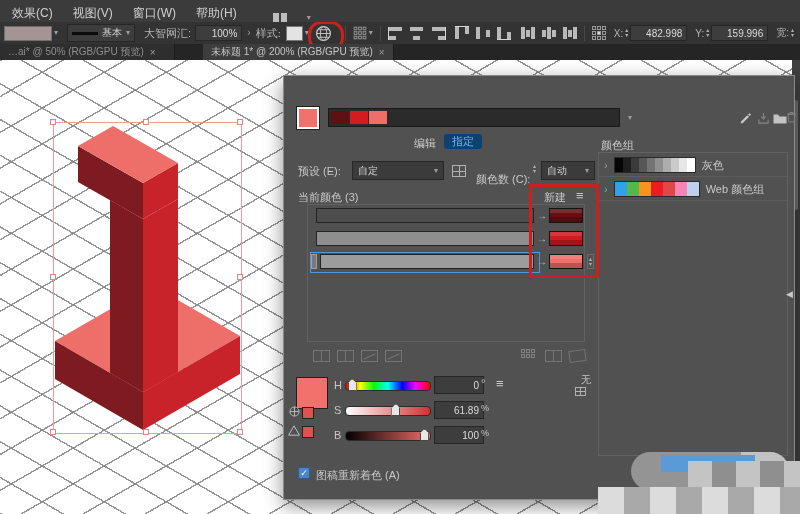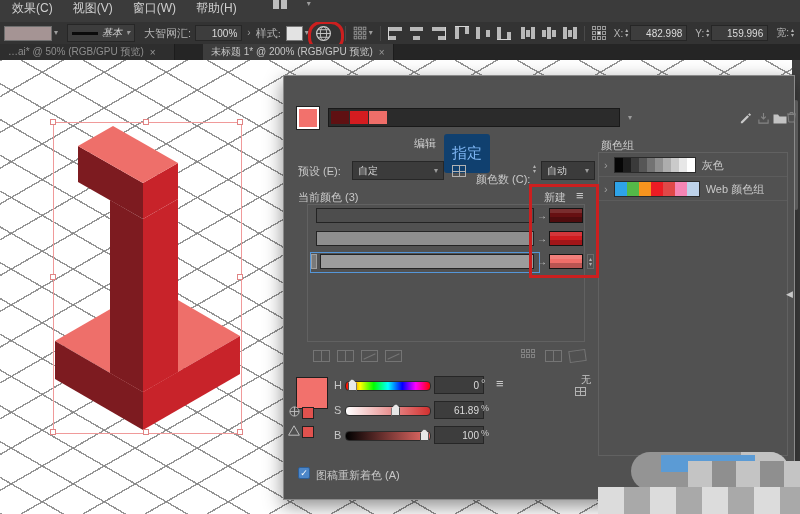--- a/index.html
+++ b/index.html
@@ -1,19 +1,19 @@
 <!DOCTYPE html>
 <html><head>
 <meta charset="utf-8">
 <style>
   html,body{margin:0;padding:0;background:#222;}
   #app{position:relative;width:800px;height:514px;overflow:hidden;font-family:"Liberation Sans",sans-serif;background:#fff;}
 
   
-  .menubar{position:absolute;left:0;top:0;width:800px;height:22px;background:#3b3b3b;display:flex;align-items:flex-start;gap:20px;padding:0 12px;box-sizing:border-box;font-size:12px;color:#cfcfcf;}
+  .menubar{position:absolute;left:0;top:0;width:800px;height:22px;background:#3b3b3b;display:flex;align-items:flex-end;gap:20px;padding:0 12px;box-sizing:border-box;font-size:12px;color:#cfcfcf;}
   .menubar .mitem{cursor:default;}
   .wsicon{display:flex;gap:2px;margin-left:16px;}
   .wsicon i{width:6px;height:9px;background:#bdbdbd;display:block;}
   .controlbar{position:absolute;left:0;top:22px;width:800px;height:22px;background:#333;display:flex;align-items:center;padding:0 4px;box-sizing:border-box;white-space:nowrap;overflow:hidden;}
   .bar-label{color:#b5b5b5;font-size:11px;}
   .valbox{background:#3d3d3d;border:1px solid #262626;color:#dcdcdc;font-size:10px;height:14px;display:flex;align-items:center;justify-content:flex-end;padding:0 4px;}
   .chev{color:#9c9c9c;font-size:8px;line-height:1;}
   .sep{width:1px;height:15px;background:#494949;margin:0 7px;flex:none;}
   .stepper{display:flex;flex-direction:column;justify-content:center;font-size:6px;line-height:5px;color:#b0b0b0;margin:0 2px;}
   .ddbox{display:flex;align-items:center;gap:4px;background:#3d3d3d;border:1px solid #262626;height:16px;padding:0 4px;color:#d0d0d0;font-size:10px;}
@@ -56,21 +56,21 @@
   .dlg{position:absolute;left:283px;top:75px;width:512px;height:425px;z-index:2;border:1px solid #8a8a8a;box-sizing:border-box;box-shadow:0 6px 18px rgba(0,0,0,.45);background:#515151;}
   .dlg-title{position:absolute;left:0;top:0;width:100%;height:20px;background:#efefef;color:#3a3a3a;font-size:11px;display:flex;align-items:center;padding-left:12px;box-sizing:border-box;border-bottom:1px solid #b5b5b5;}
   .dl{position:absolute;color:#c8c8c8;font-size:11px;}
   .inp{position:absolute;background:#3b3b3b;border:1px solid #272727;color:#d6d6d6;font-size:10px;box-sizing:border-box;}
   .swArt{position:absolute;left:12px;top:30px;width:24px;height:24px;border:1px solid #1f1f1f;box-sizing:border-box;padding:2px;background:#fff;}
   .swArt i{display:block;width:100%;height:100%;}
   .stripbar{position:absolute;left:44px;top:32px;width:292px;height:19px;background:#2b2b2b;border:1px solid #191919;display:flex;gap:1px;padding:2px;box-sizing:border-box;}
   .stripbar .sw{width:18px;height:100%;}
   .iconbtn{position:absolute;width:18px;height:16px;display:flex;align-items:center;justify-content:center;}
   .tabedit{position:absolute;left:130px;top:60px;color:#cfcfcf;font-size:11px;}
-  .tabassign{position:absolute;left:160px;top:58px;background:#10406f;color:#7db4f2;font-size:15px;padding:10px 8px;border-radius:3px;}
+  .tabassign{position:absolute;left:160px;top:58px;background:#10406f;color:#7db4f2;font-size:11px;padding:0 8px;border-radius:3px;}
   .panelbox{position:absolute;border:1px solid #616161;box-sizing:border-box;}
   .rowbar{position:absolute;height:15px;border:1px solid #232323;box-sizing:border-box;}
   .newsw{position:absolute;width:34px;height:15px;border:1px solid #141414;box-sizing:border-box;box-shadow:inset 0 -5px 0 rgba(0,0,0,.22), inset 0 4px 0 rgba(255,255,255,.12);}
   .rowarrow{position:absolute;color:#c2c2c2;font-size:10px;}
   .rowsel{position:absolute;border:1px solid #5596d8;}
   .grip{position:absolute;width:6px;height:15px;background:#7a7a7a;border:1px solid #9f9f9f;box-sizing:border-box;}
   .annoRect{position:absolute;left:245px;top:108px;width:64px;height:88px;border:3px solid #cc1f1f;z-index:5;}
   .mico{width:17px;height:12px;border:1px solid #7e7e7e;opacity:.8;box-sizing:border-box;position:absolute;}
   .mico.split:before{content:"";position:absolute;left:7px;top:0;bottom:0;width:1px;background:#7e7e7e;}
   .mico.diag:before{content:"";position:absolute;left:1px;top:5px;width:13px;height:1px;background:#7e7e7e;transform:rotate(-25deg);}
@@ -135,21 +135,21 @@
     <span class="wsicon">
         <i></i>
         <i></i>
       </span>
     <span class="chev">▾</span>
   </div>
 
   <div class="controlbar">
     <span style="width:46px;height:13px;background:#a59494;border:1px solid #6e6e6e;flex:none;"></span>
     <span class="chev" style="margin-left:2px;">▾</span>
-    <span class="ddbox" style="margin-left:9px;font-style:italic;">
+    <span class="ddbox" style="margin-left:9px;">
       <i class="strokeline"></i>
       <span>基本</span>
       <span class="chev">▾</span>
     </span>
     <span class="bar-label" style="margin-left:9px;">大智网汇:</span>
     <span class="valbox" style="width:38px;margin-left:4px;">100%</span>
     <span class="chev" style="margin-left:5px;font-size:10px;">›</span>
     <span class="bar-label" style="margin-left:5px;font-family:Liberation Serif, serif;">样式:</span>
     <span style="width:15px;height:13px;background:#e3e3e3;border:1px solid #777;margin-left:5px;flex:none;"></span>
     <span class="chev" style="margin-left:2px;">▾</span>

